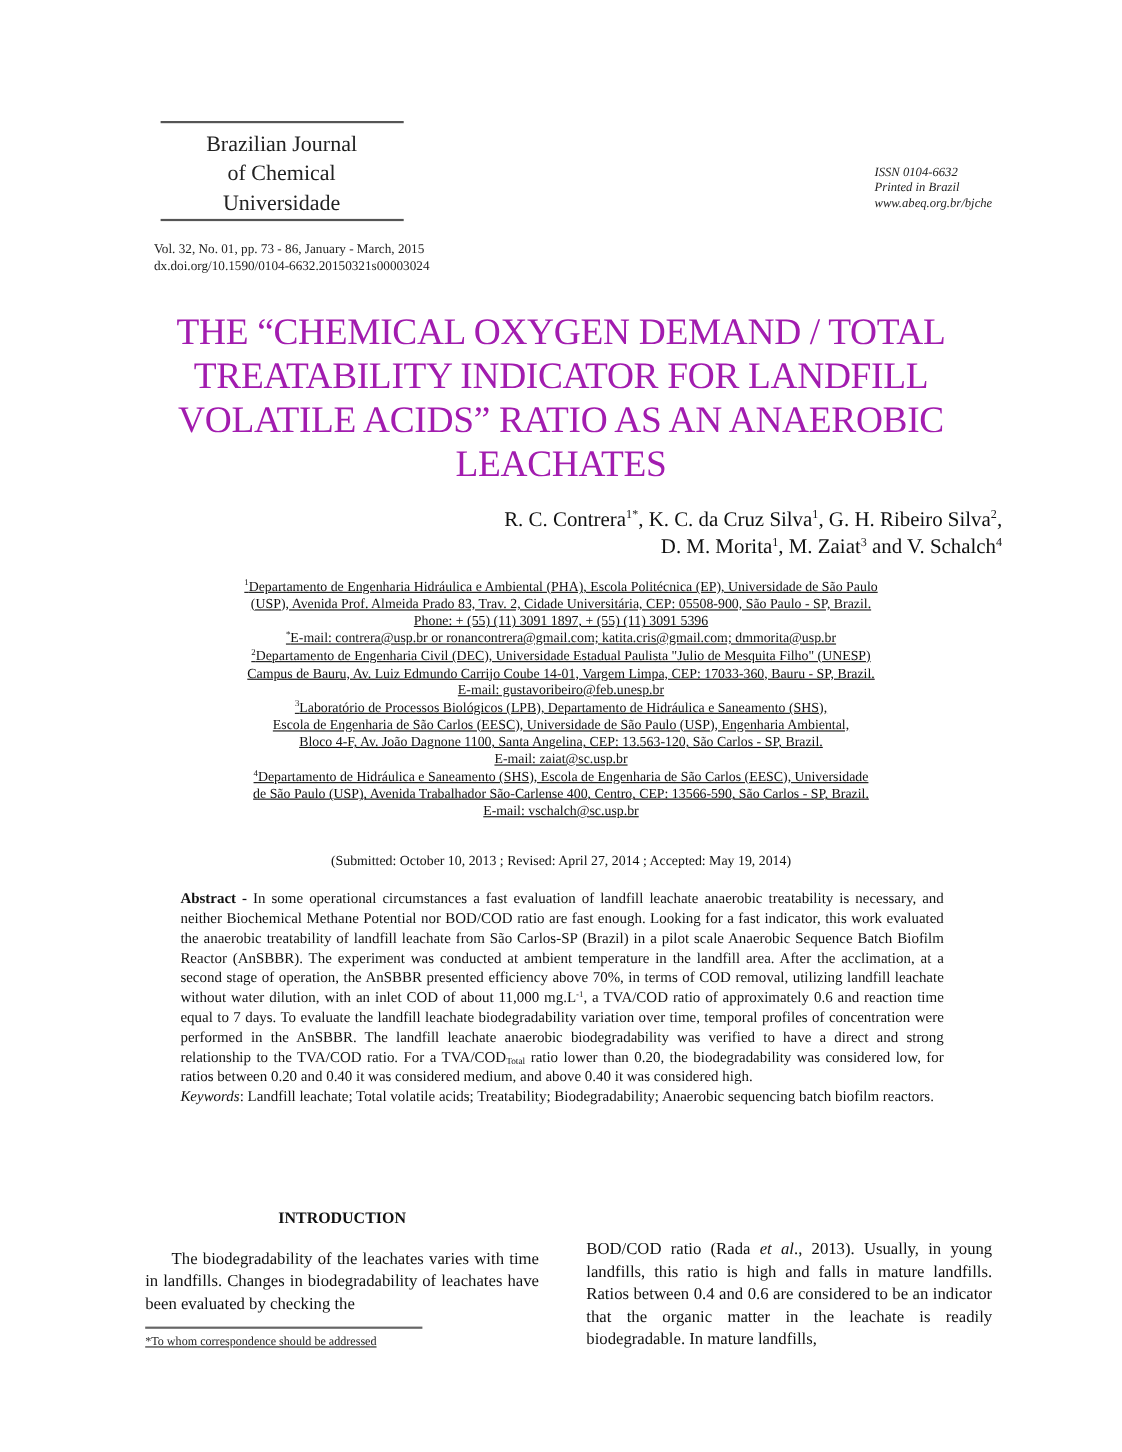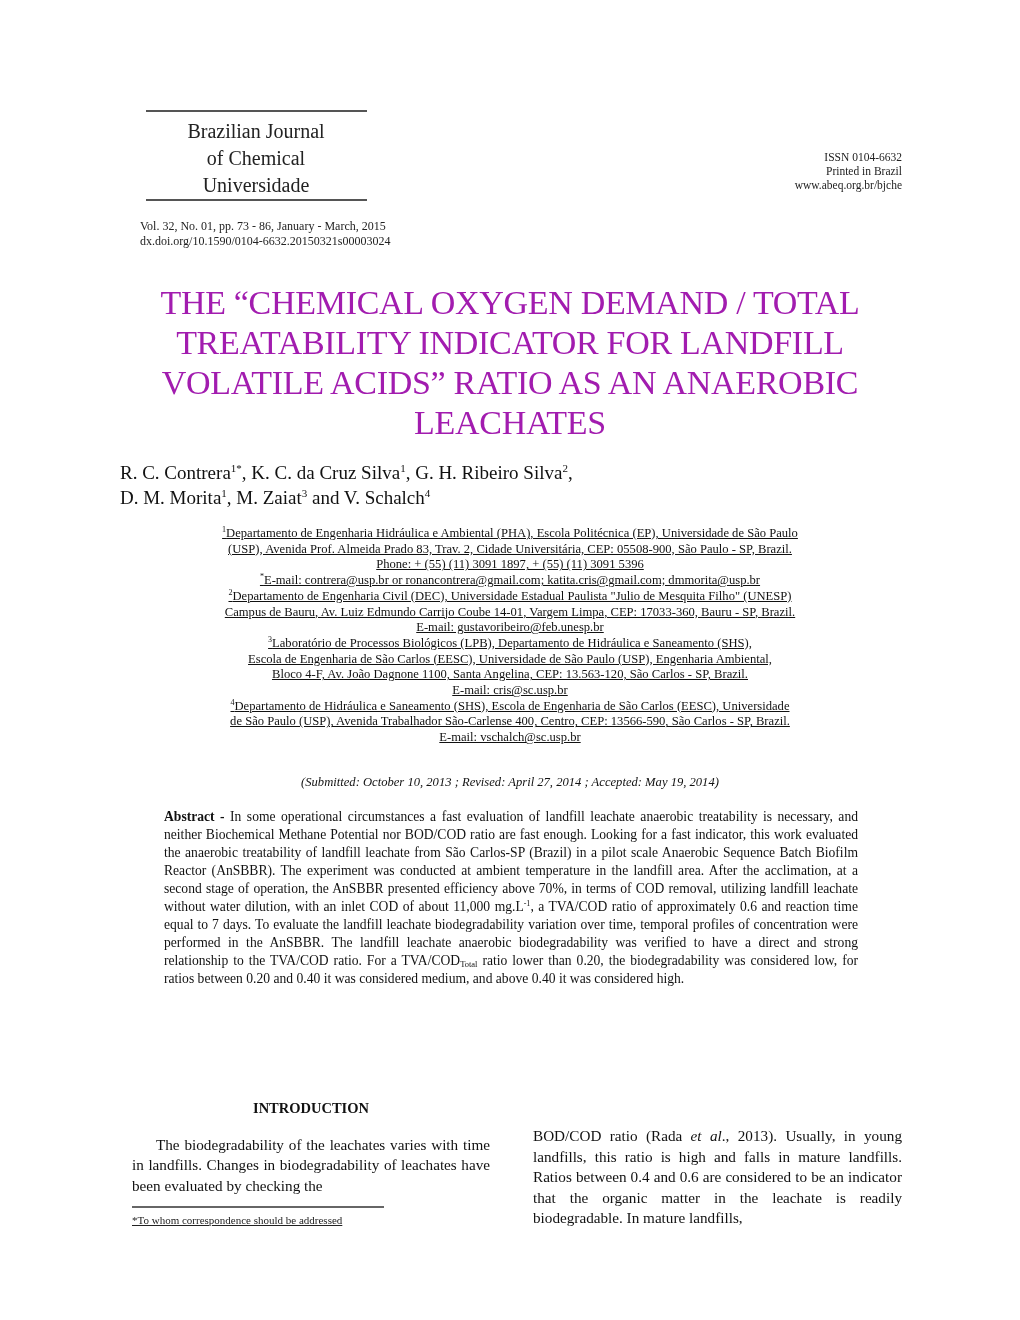--- a/index.html
+++ b/index.html
@@ -7,40 +7,40 @@
     width: 1020px; height: 1320px; position: relative; overflow: hidden;
     font-family: "Liberation Serif", "DejaVu Serif", serif; color: #111;
   }
   .abs { position: absolute; }
   .rule { position: absolute; height: 2px; background: #555; }
   .journal {
     left: 146px; width: 220px; top: 118px; text-align: center;
     font-size: 20px; line-height: 27px; color: #222;
   }
   .issn {
-    right: 118px; top: 150px; text-align: right; font-size: 11.5px; line-height: 14px; color: #222;
+    right: 118px; top: 150px; text-align: left; font-size: 11.5px; line-height: 14px; color: #222; font-style: italic;
   }
   .volinfo { left: 140px; top: 219px; font-size: 12px; line-height: 15px; color: #222; }
   .title {
     left: 120px; width: 780px; top: 283px; text-align: center;
     font-size: 34px; line-height 40px; line-height: 40px; letter-spacing: -0.3px; color: #a21caf;
   }
   .authors {
-    left: 120px; width: 780px; top: 460px; text-align: left;
+    left: 131px; width: 780px; top: 460px; text-align: right;
     font-size: 19px; line-height: 25px; color: #111;
   }
   .authors sup { font-size: 11px; vertical-align: 7px; line-height: 0; }
   .affils {
     left: 120px; width: 780px; top: 526px; text-align: center;
     font-size: 12.6px; line-height: 15.7px; color: #111; text-decoration: underline;
   }
   .affils sup { font-size: 8px; vertical-align: 5px; line-height: 0; }
   .submitted {
     left: 120px; width: 780px; top: 775px; text-align: center;
-    font-size: 12.6px; font-style: italic; color: #111;
+    font-size: 12.6px; color: #111;
   }
   .abstract {
     left: 164px; width: 694px; top: 808px; text-align: justify;
     font-size: 13.6px; line-height: 18px; color: #111;
   }
   .abstract b { font-weight: bold; }
   .abstract sup { font-size: 8px; vertical-align: 5px; line-height: 0; }
   .abstract sub { font-size: 8.5px; vertical-align: -2px; line-height: 0; }
   .col { font-size: 15.2px; line-height: 20.5px; text-align: justify; color: #111; }
   .col-left { left: 132px; width: 358px; top: 1098px; }
@@ -91,30 +91,31 @@
     <div><sup>1</sup><span>Departamento de Engenharia Hidráulica e Ambiental (PHA), Escola Politécnica (EP), Universidade de São Paulo</span></div>
     <div><span>(USP), Avenida Prof. Almeida Prado 83, Trav. 2, Cidade Universitária, CEP: 05508-900, São Paulo - SP, Brazil.</span></div>
     <div><span>Phone: + (55) (11) 3091 1897, + (55) (11) 3091 5396</span></div>
     <div><sup>*</sup><span>E-mail: contrera@usp.br or ronancontrera@gmail.com; katita.cris@gmail.com; dmmorita@usp.br</span></div>
     <div><sup>2</sup><span>Departamento de Engenharia Civil (DEC), Universidade Estadual Paulista "Julio de Mesquita Filho" (UNESP)</span></div>
     <div><span>Campus de Bauru, Av. Luiz Edmundo Carrijo Coube 14-01, Vargem Limpa, CEP: 17033-360, Bauru - SP, Brazil.</span></div>
     <div><span>E-mail: gustavoribeiro@feb.unesp.br</span></div>
     <div><sup>3</sup><span>Laboratório de Processos Biológicos (LPB), Departamento de Hidráulica e Saneamento (SHS),</span></div>
     <div><span>Escola de Engenharia de São Carlos (EESC), Universidade de São Paulo (USP), Engenharia Ambiental,</span></div>
     <div><span>Bloco 4-F, Av. João Dagnone 1100, Santa Angelina, CEP: 13.563-120, São Carlos - SP, Brazil.</span></div>
-    <div><span>E-mail: cris@sc.usp.br</span></div>
+    <div><span>E-mail: zaiat@sc.usp.br</span></div>
     <div><sup>4</sup><span>Departamento de Hidráulica e Saneamento (SHS), Escola de Engenharia de São Carlos (EESC), Universidade</span></div>
     <div><span>de São Paulo (USP), Avenida Trabalhador São-Carlense 400, Centro, CEP: 13566-590, São Carlos - SP, Brazil.</span></div>
     <div><span>E-mail: vschalch@sc.usp.br</span></div>
   </div>
 
 <div class="abs submitted">(Submitted: October 10, 2013 ; Revised: April 27, 2014 ; Accepted: May 19, 2014)</div>
 
 <div class="abs abstract">
   <b>Abstract -</b><span> In some operational circumstances a fast evaluation of landfill leachate anaerobic treatability is necessary, and neither Biochemical Methane Potential nor BOD/COD ratio are fast enough. Looking for a fast indicator, this work evaluated the anaerobic treatability of landfill leachate from São Carlos-SP (Brazil) in a pilot scale Anaerobic Sequence Batch Biofilm Reactor (AnSBBR). The experiment was conducted at ambient temperature in the landfill area. After the acclimation, at a second stage of operation, the AnSBBR presented efficiency above 70%, in terms of COD removal, utilizing landfill leachate without water dilution, with an inlet COD of about 11,000 mg.L</span><sup>-1</sup><span>, a TVA/COD ratio of approximately 0.6 and reaction time equal to 7 days. To evaluate the landfill leachate biodegradability variation over time, temporal profiles of concentration were performed in the AnSBBR. The landfill leachate anaerobic biodegradability was verified to have a direct and strong relationship to the TVA/COD ratio. For a TVA/COD</span><sub>Total</sub><span> ratio lower than 0.20, the biodegradability was considered low, for ratios between 0.20 and 0.40 it was considered medium, and above 0.40 it was considered high.</span>
+  <div><i>Keywords</i><span>: Landfill leachate; Total volatile acids; Treatability; Biodegradability; Anaerobic sequencing batch biofilm reactors.</span></div>
 </div>
 
 <div class="abs col col-left">
   <div class="heading">INTRODUCTION</div>
   <div class="indent">The biodegradability of the leachates varies with time in landfills. Changes in biodegradability of leachates have been evaluated by checking the</div>
 </div>
 <div class="abs col col-right">
   <span>BOD/COD ratio (Rada </span><i>et al</i><span>., 2013). Usually, in young landfills, this ratio is high and falls in mature landfills. Ratios between 0.4 and 0.6 are considered to be an indicator that the organic matter in the leachate is readily biodegradable. In mature landfills,</span>
 </div>
 

